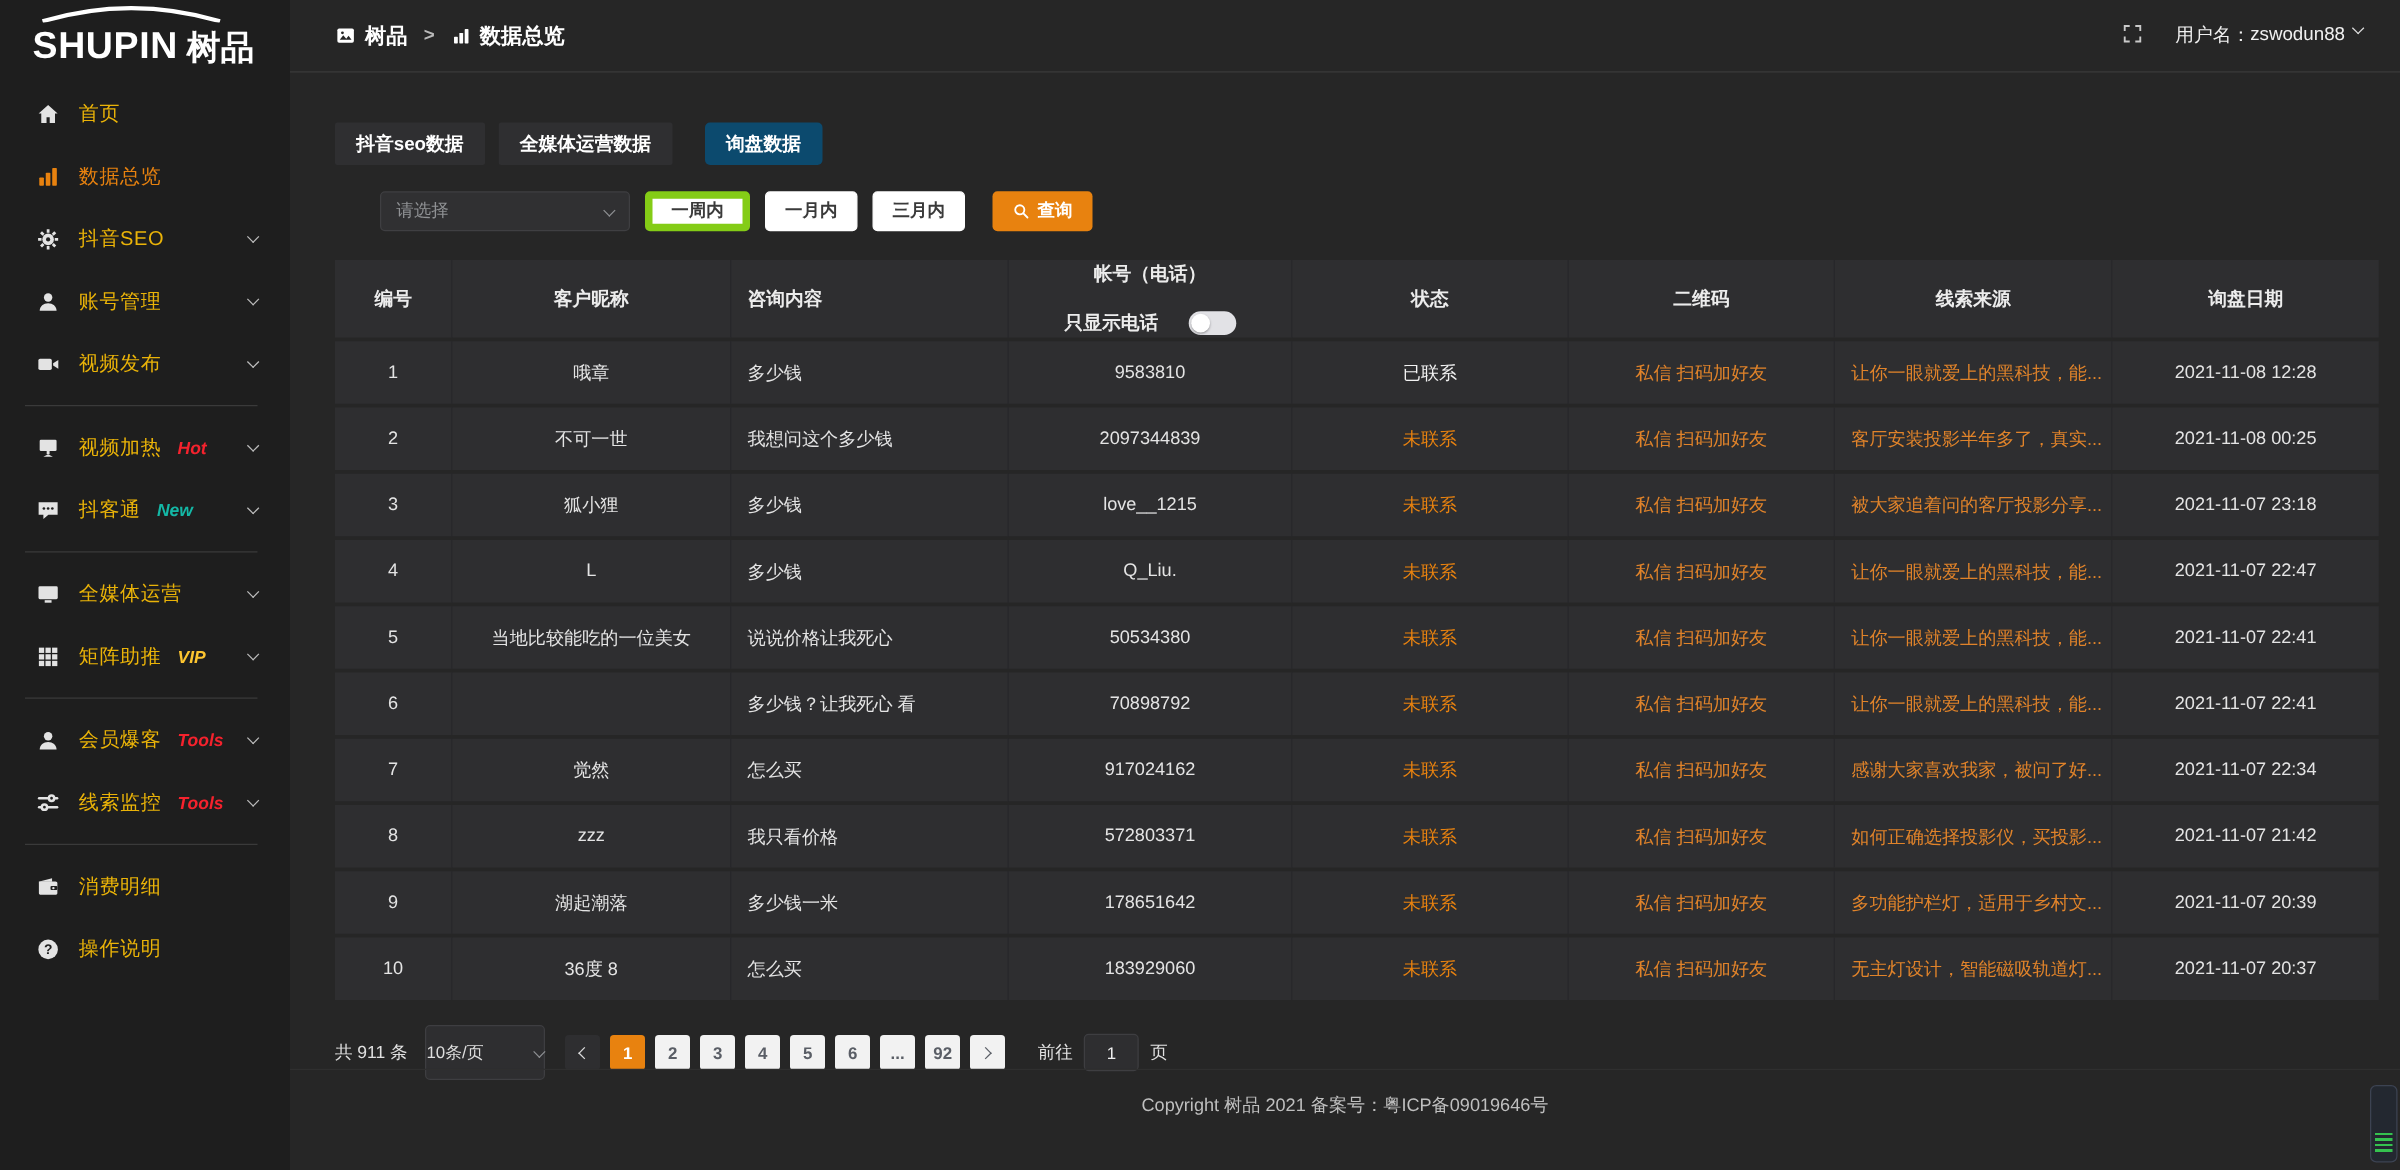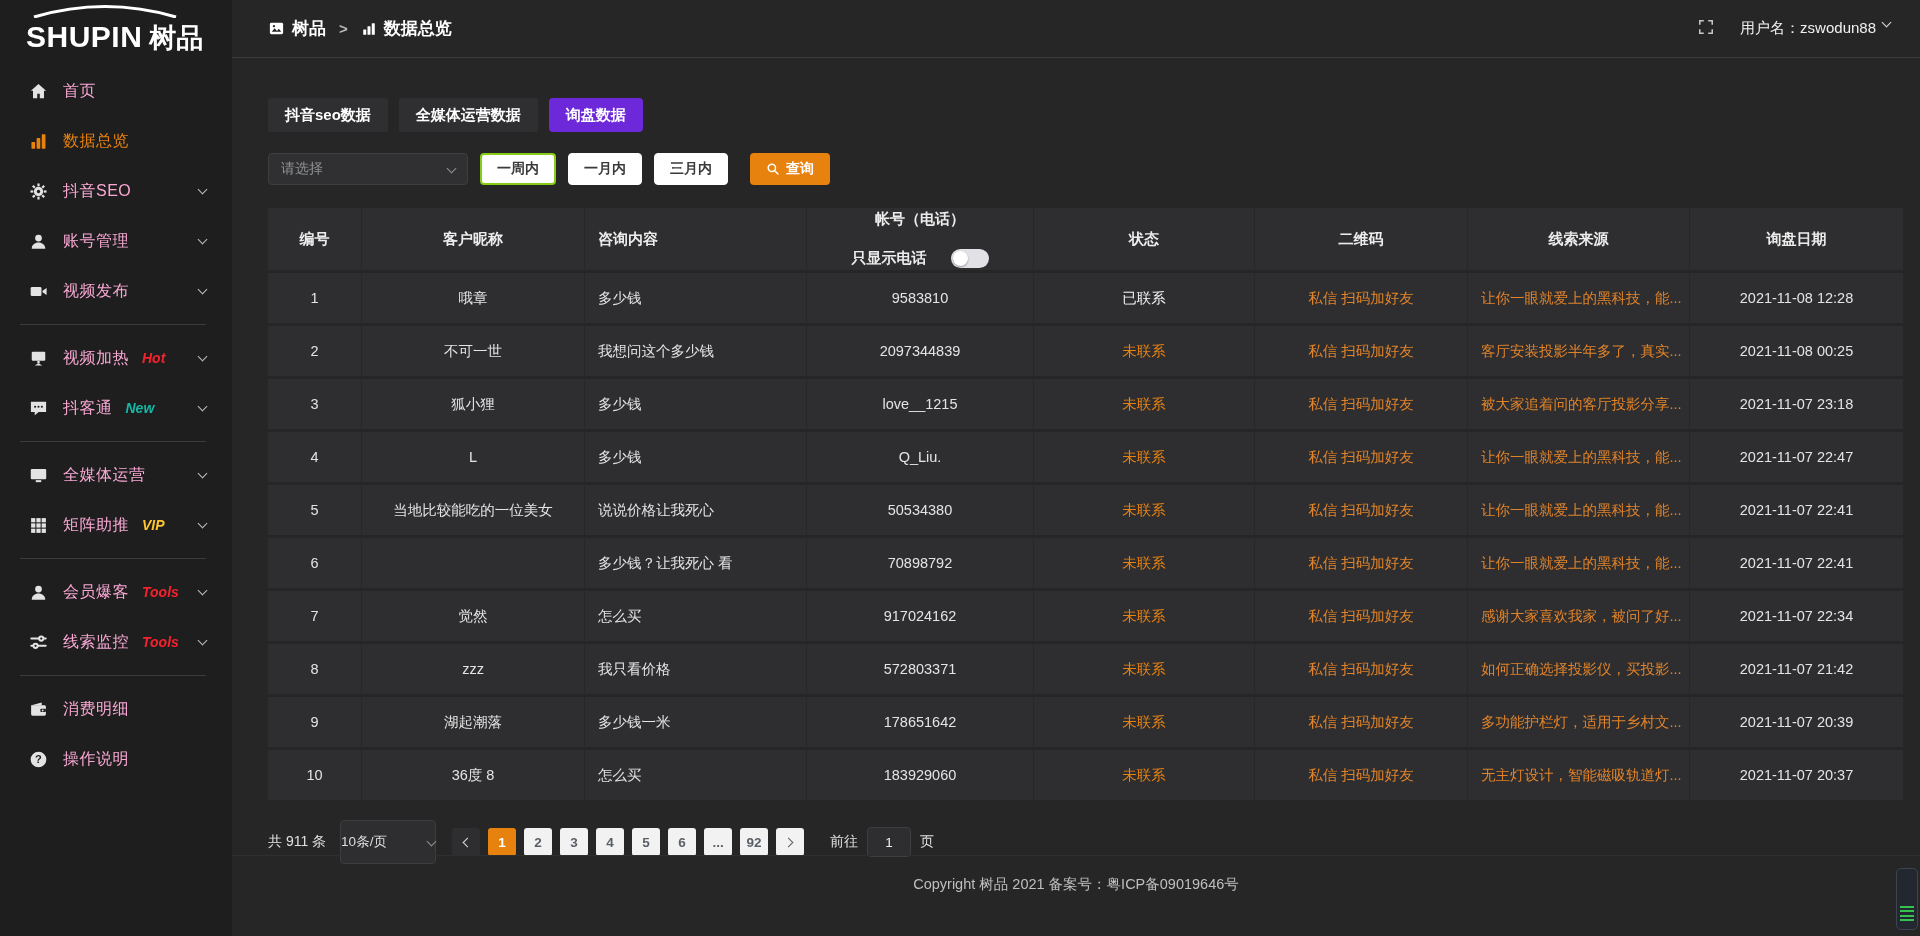--- a/index.html
+++ b/index.html
@@ -9,21 +9,21 @@
 
   
   .sidebar { position:absolute; left:0; top:0; bottom:0; width:232px; background:#1e1e1e; z-index:2; }
   .logo { height:56px; display:flex; align-items:flex-end; padding:6px 0 4px 26px; position:relative; }
   .logo-en { color:#fff; font-size:30px; font-weight:800; letter-spacing:0.5px; line-height:1; }
   .logo-cn { color:#fff; font-size:27px; font-weight:800; margin-left:7px; line-height:1.05; }
   .logo-arc { position:absolute; left:30px; top:4px; }
   .menu { padding-top:10px; }
   .menu-item { height:50px; display:flex; align-items:center; padding-left:28px; cursor:pointer; }
   .mi-icon { width:20px; height:20px; color:#e3e3e3; display:flex; align-items:center; justify-content:center; flex:none; }
-  .mi-label { color:#f9a8d4; font-size:16px; margin-left:15px; letter-spacing:0.5px; }
+  .mi-label { color:#eab308; font-size:16px; margin-left:15px; letter-spacing:0.5px; }
   .menu-item.active .mi-label, .menu-item.active .mi-icon { color:#e8820f; }
   .mi-badge { font-size:14px; font-weight:bold; font-style:italic; margin-left:13px; }
   .mi-chev { width:7px; height:7px; border-right:1.6px solid #bdbdbd; border-bottom:1.6px solid #bdbdbd;
     transform:rotate(45deg); margin-left:auto; margin-right:26px; margin-top:-3px; }
   .menu-divider { height:1px; background:#3a3a3a; margin:8px 26px 8px 20px; }
 
   
   .topbar { position:absolute; left:232px; right:0; top:0; height:58px; border-bottom:1px solid #3a3a3a;
     display:flex; align-items:center; justify-content:space-between; padding:0 30px 0 36px; }
   .crumbs { display:flex; align-items:center; }
@@ -33,30 +33,30 @@
   .fs-icon { margin-right:26px; display:flex; }
   .user-txt { color:#f0f0f0; font-size:15px; }
   .user-chev { width:7px; height:7px; border-right:1.5px solid #ddd; border-bottom:1.5px solid #ddd;
     transform:rotate(45deg); display:inline-block; margin-left:7px; margin-bottom:2px; }
 
   
   .content { position:absolute; left:232px; top:76px; right:0; padding:22px 17px 0 36px; }
   .tabs { display:flex; gap:11px; }
   .tab { height:34px; padding:0 17px; background:#2f2f31; color:#fff; font-size:15px; font-weight:bold;
     display:flex; align-items:center; border-radius:2px; cursor:pointer; }
-  .tab.active { background:#6d28d9; border-radius:4px; }
+  .tab.active { background:#0c4a6e; border-radius:4px;margin-left:15px; }
 
   .filter-row { margin-top:21px; display:flex; align-items:center; }
   .sel { width:200px; height:32px; background:#303032; border:1px solid #3f3f42; border-radius:4px;
-    display:flex; align-items:center; padding:0 12px; color:#8f9194; font-size:14px; cursor:pointer; }
+    display:flex; align-items:center; padding:0 12px; color:#8f9194; font-size:14px; cursor:pointer;margin-left:36px; }
   .sel-chev { width:7px; height:7px; border-right:1.5px solid #8f9194; border-bottom:1.5px solid #8f9194;
     transform:rotate(45deg); margin-left:auto; margin-bottom:2px; }
   .range-btn { height:32px; padding:0 15px; background:#fff; color:#3a3a3a; font-size:14px; font-weight:bold;
     border:1px solid #fff; border-radius:4px; margin-left:12px; display:flex; align-items:center; cursor:pointer; }
-  .range-btn.active { border:2px solid #84cc16; }
+  .range-btn.active { border:6px solid #84cc16; }
   .search-btn { height:32px; padding:0 16px; background:#e8820f; color:#fff; font-size:14px; font-weight:bold;
     border:none; border-radius:4px; margin-left:22px; display:flex; align-items:center; gap:6px; cursor:pointer; }
 
   
   table { margin-top:20px; width:1635px; border-collapse:separate; border-spacing:0 3px; table-layout:fixed; }
   th { height:62px; background:#2e2e30; color:#ececec; font-size:15px; font-weight:bold; text-align:center; }
   td { height:50px; background:#2e2e30; color:#e4e4e4; font-size:14.5px; text-align:center;
     overflow:hidden; white-space:nowrap; text-overflow:ellipsis; }
   th:not(:last-child), td:not(:last-child) { border-right:1px solid #27272a; }
   .al { text-align:left; padding-left:13px; }

